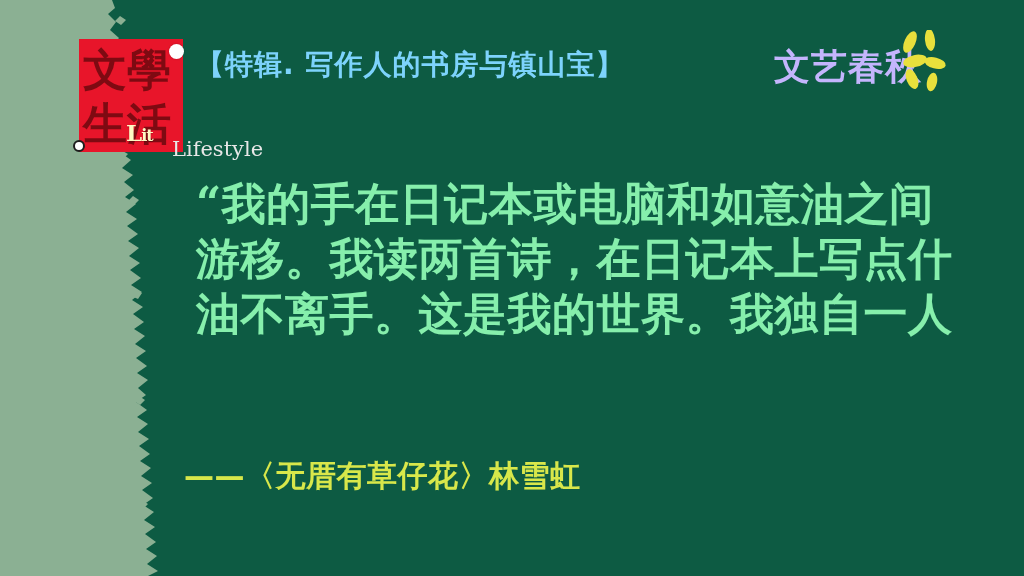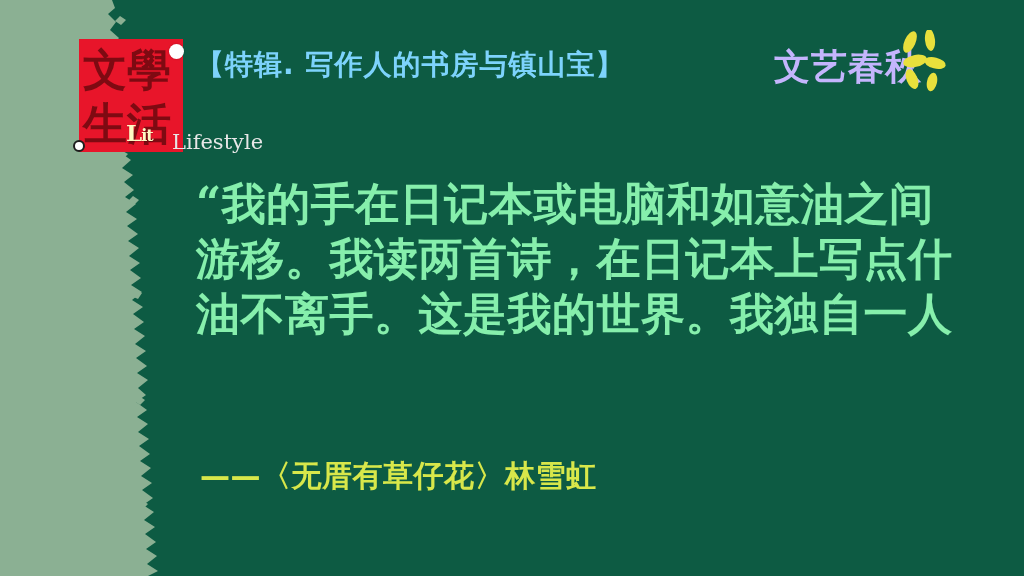--- a/index.html
+++ b/index.html
@@ -71,21 +71,21 @@
     font-weight: 700;
     font-size: 23px;
     line-height: 1;
     letter-spacing: -1px;
     text-shadow: 0 1px 1px rgba(0,0,0,.2);
   }
   .logo-lit .small { font-size: 16px; }
   .logo-lifestyle {
     position: absolute;
     left: 93px;
-    top: 93px;
+    top: 100px;
     color: #e7e7e7;
     font-family: "DejaVu Serif", "Liberation Serif", serif;
     font-size: 21px;
     line-height: 1;
     white-space: nowrap;
   }
   .dot {
     position: absolute;
     border-radius: 50%;
     background: #ffffff;
@@ -149,21 +149,21 @@
     color: #86efac;
     font-family: "DejaVu Serif", "Liberation Serif", serif;
     font-weight: 700;
     font-size: 44px;
     line-height: 55px;
     letter-spacing: 0.5px;
   }
   .quote .ln { display: block; white-space: nowrap; }
   .attrib {
     position: absolute;
-    left: 200px;
+    left: 184px;
     top: 458px;
     z-index: 4;
     color: #d8e74a;
     font-family: "DejaVu Sans", "Liberation Sans", sans-serif;
     font-weight: 700;
     font-size: 30px;
     line-height: 36px;
     letter-spacing: 0.5px;
     white-space: nowrap;
   }

